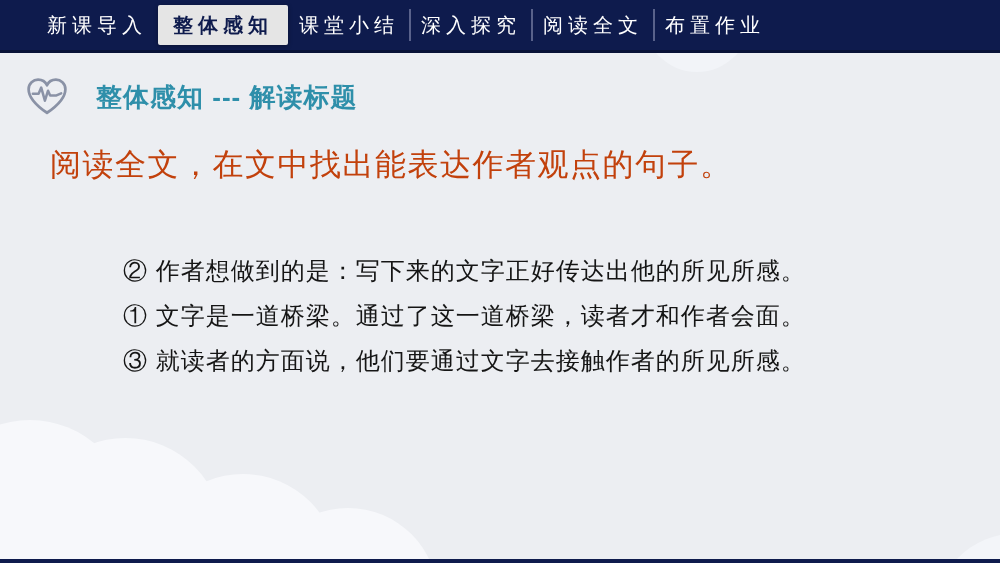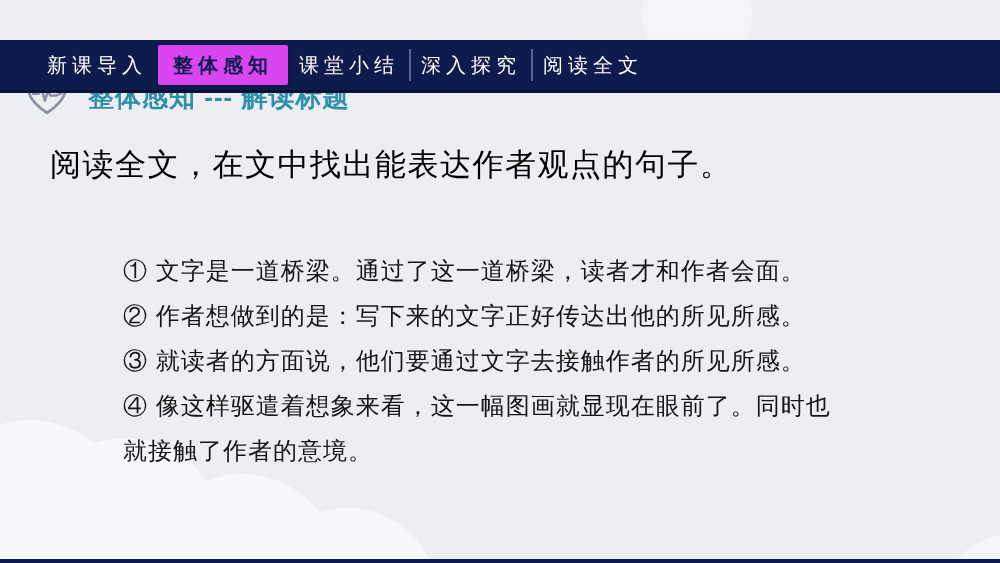--- a/index.html
+++ b/index.html
@@ -21,68 +21,67 @@
   .cloud.br  { left:933px; top:533px; width:170px; height:170px; background:#F3F5F9; }
 
   
   .navbar {
     position:absolute; top:0; left:0; right:0; height:53px;
     background:#0E1B4D;
     border-bottom:3px solid #091237;
     display:flex; align-items:center;
     padding-left:36px;
     z-index:5;
-    margin-top:40px;
   }
   .nav-tab {
     position:relative;
     display:flex; align-items:center; justify-content:center;
     height:100%;
     padding:0 11px;
     color:#FFFFFF;
     font-size:20px;
     letter-spacing:5px;
     white-space:nowrap;
     cursor:pointer;
   }
   .nav-tab.active {
-    background:#d946ef;
+    background:#e5e5e5;
     color:#0E1B4D;
     height:40px;
     padding:0 15px;
     border-radius:2px;
     box-shadow:0 1px 4px rgba(0,0,0,0.35);
     font-weight:bold;
   }
   .nav-tab:nth-child(n+4)::before {
     content:"";
     position:absolute; left:-1px; top:50%;
     transform:translateY(-50%);
     width:2px; height:32px;
     background:#59628B;
   }
 
   
   .section-header {
     position:absolute; left:26px; top:78px;
-    display:flex; align-items:center; gap:20px;
+    display:flex; align-items:center; gap:28px;
     z-index:2;
   }
   .section-title {
     font-size:26px;
     font-weight:bold;
     color:#2E8FAA;
     letter-spacing:1px;
   }
 
   
   .question {
     position:absolute; left:50px; top:144px;
     font-size:31px;
-    color:#000000;
+    color:#c2410c;
     letter-spacing:1.5px;
     z-index:2;
     white-space:nowrap;
   }
 
   
   .points {
     position:absolute; left:123px; top:248px; width:724px;
     font-size:24px;
     line-height:45px;
@@ -108,35 +107,34 @@
 <div class="cloud bl4"></div>
 <div class="cloud top"></div>
 <div class="cloud br"></div>
 
 <nav class="navbar">
   <div class="nav-tab">新课导入</div>
   <div class="nav-tab active">整体感知</div>
   <div class="nav-tab">课堂小结</div>
   <div class="nav-tab">深入探究</div>
   <div class="nav-tab">阅读全文</div>
+  <div class="nav-tab">布置作业</div>
 </nav>
 
 <div class="section-header">
   <span style="display:flex;">
     <svg width="42" height="38" viewBox="0 0 40 36" fill="none">
       <path d="M20 33 C9 25.5 2.5 17.5 2.5 10.5 C2.5 5 7 1.5 11.5 1.5 C15.5 1.5 18.5 3.6 20 6.8 C21.5 3.6 24.5 1.5 28.5 1.5 C33 1.5 37.5 5 37.5 10.5 C37.5 17.5 31 25.5 20 33 Z" stroke="#8A92A6" stroke-width="2.6" stroke-linejoin="round"></path>
       <path d="M6.5 15 L12 15 L14.5 9 L18 21.5 L21 12 L23 16.5 L29 16.5 L33.5 14.5" stroke="#8A92A6" stroke-width="2.4" stroke-linecap="round" stroke-linejoin="round"></path>
     </svg>
   </span>
   <h1 class="section-title">整体感知 --- 解读标题</h1>
 </div>
 
 <div class="question">阅读全文，在文中找出能表达作者观点的句子。</div>
 
 <div class="points">
+  <p class="point">② 作者想做到的是：写下来的文字正好传达出他的所见所感。</p>
   <p class="point">① 文字是一道桥梁。通过了这一道桥梁，读者才和作者会面。</p>
-  <p class="point">② 作者想做到的是：写下来的文字正好传达出他的所见所感。</p>
   <p class="point">③ 就读者的方面说，他们要通过文字去接触作者的所见所感。</p>
-  <p class="point">④ 像这样驱遣着想象来看，这一幅图画就显现在眼前了。同时也
-就接触了作者的意境。</p>
 </div>
 
 <div class="bottom-strip"></div>
 
 </body></html>

